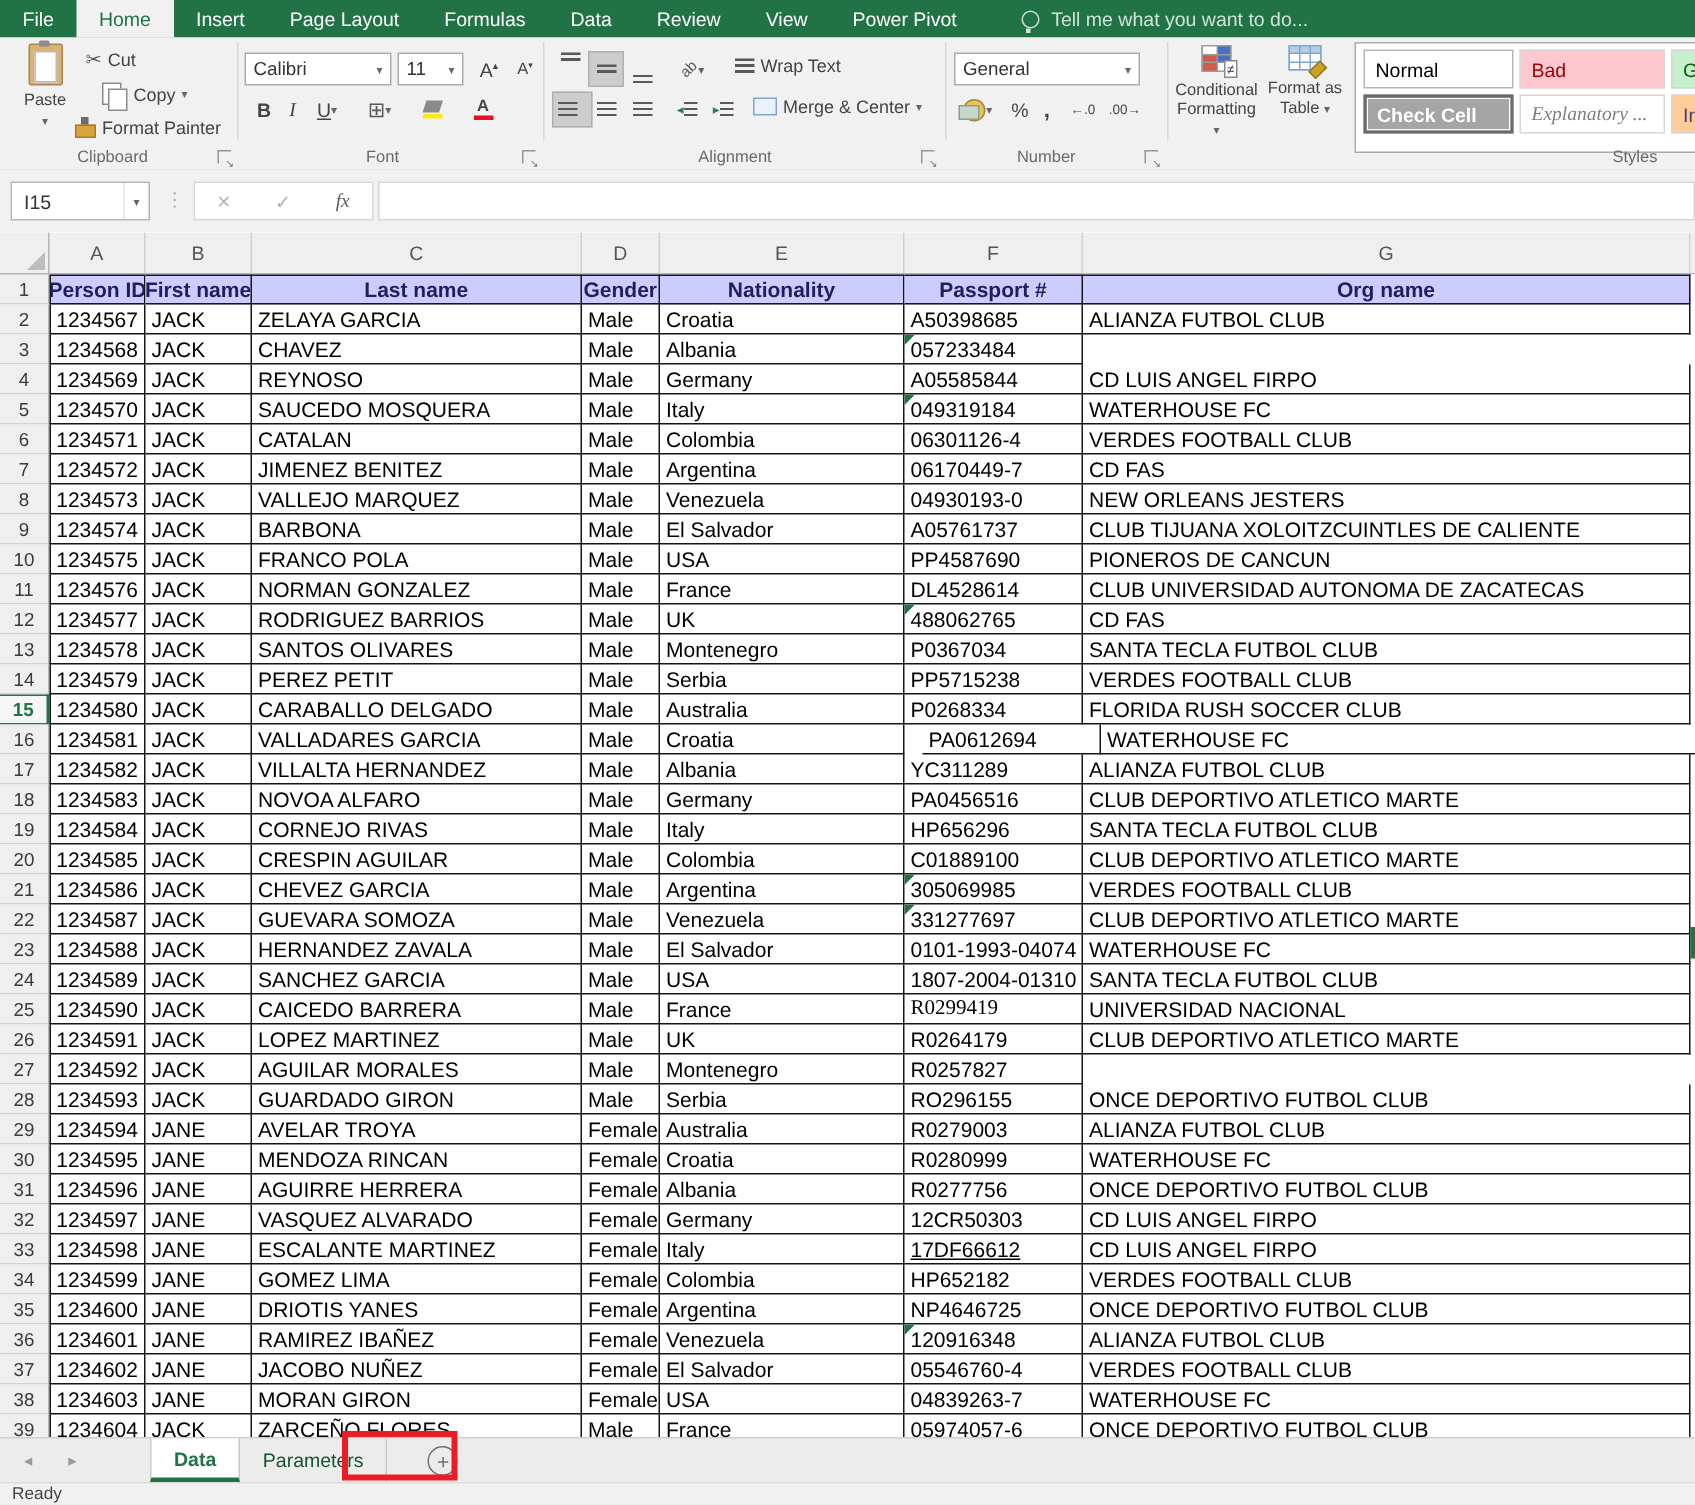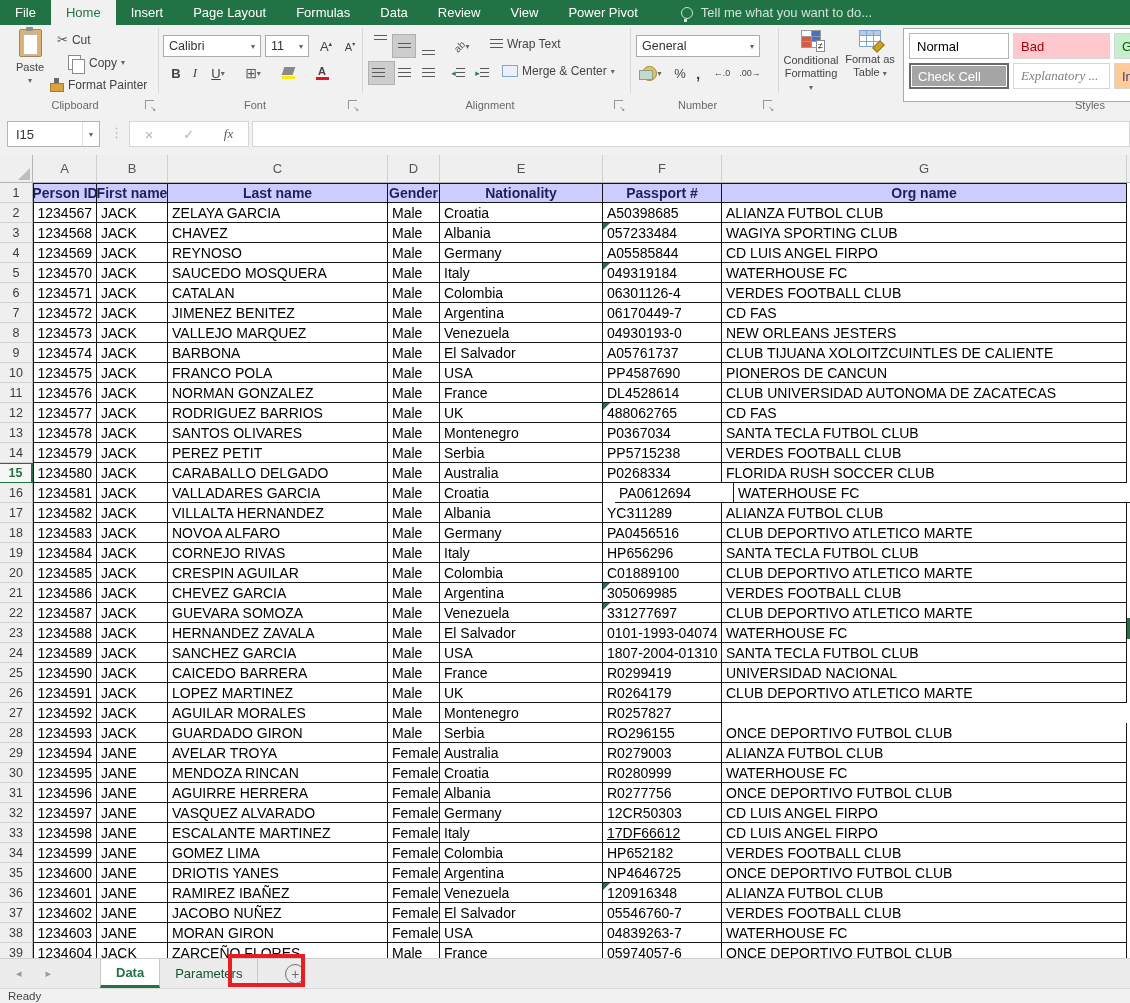--- a/index.html
+++ b/index.html
@@ -275,21 +275,21 @@
           <div></div>
           <div></div>
       </span>
       <span style="margin-top:6px;">Format as</span>
       <span><span>Table</span> <span class="arr">▾</span></span>
     </div>
     <div class="gallery" id="gallery">
         <div class="style-cell" style="background: rgb(255, 255, 255); color: rgb(0, 0, 0); border-color: rgb(181, 181, 181);">Normal</div>
         <div class="style-cell" style="background: rgb(255, 199, 206); color: rgb(156, 0, 6);">Bad</div>
         <div class="style-cell" style="background: rgb(198, 239, 206); color: rgb(0, 97, 0);">Good</div>
-        <div class="style-cell" style="background: rgb(165, 165, 165); color: rgb(255, 255, 255); font-weight: normal; border: 2px solid rgb(106, 106, 106); box-shadow: rgb(255, 255, 255) 0px 0px 0px 1px inset;">Check Cell</div>
+        <div class="style-cell" style="background: rgb(165, 165, 165); color: rgb(255, 255, 255); font-weight: bold; border: 2px solid rgb(106, 106, 106); box-shadow: rgb(255, 255, 255) 0px 0px 0px 1px inset;">Check Cell</div>
         <div class="style-cell" style="background: rgb(255, 255, 255); color: rgb(127, 127, 127); font-style: italic; font-family: &quot;Liberation Serif&quot;, serif;">Explanatory ...</div>
         <div class="style-cell" style="background: rgb(255, 204, 153); color: rgb(63, 63, 118);">Input</div>
       </div>
     <span class="glabel" style="left:1060px;width:60px;">Styles</span>
   </div>
 
   <div class="fbar">
     <div class="namebox">
       <span>I15</span>
       <span class="arr">▾</span>
@@ -339,21 +339,20 @@
           <div class="sliver"></div>
         </div>
         <div class="row">
           <div class="gut">3</div>
           <div class="cell first num" style="width: 64px; flex: 0 0 64px;">1234568</div>
           <div class="cell" style="width: 71px; flex: 0 0 71px;">JACK</div>
           <div class="cell" style="width: 220px; flex: 0 0 220px;">CHAVEZ</div>
           <div class="cell" style="width: 52px; flex: 0 0 52px;">Male</div>
           <div class="cell" style="width: 163px; flex: 0 0 163px;">Albania</div>
           <div class="cell" style="width: 119px; flex: 0 0 119px;">057233484<div class="tri" style="border-top-color: rgb(33, 115, 70);"></div></div>
-          <div class="cell" style="width: 405px; flex: 0 0 405px;">WAGIYA SPORTING CLUB</div>
           <div class="sliver"></div>
         </div>
         <div class="row">
           <div class="gut">4</div>
           <div class="cell first num" style="width: 64px; flex: 0 0 64px;">1234569</div>
           <div class="cell" style="width: 71px; flex: 0 0 71px;">JACK</div>
           <div class="cell" style="width: 220px; flex: 0 0 220px;">REYNOSO</div>
           <div class="cell" style="width: 52px; flex: 0 0 52px;">Male</div>
           <div class="cell" style="width: 163px; flex: 0 0 163px;">Germany</div>
           <div class="cell" style="width: 119px; flex: 0 0 119px;">A05585844</div>
@@ -580,21 +579,21 @@
           <div class="cell" style="width: 405px; flex: 0 0 405px;">SANTA TECLA FUTBOL CLUB</div>
           <div class="sliver"></div>
         </div>
         <div class="row">
           <div class="gut">25</div>
           <div class="cell first num" style="width: 64px; flex: 0 0 64px;">1234590</div>
           <div class="cell" style="width: 71px; flex: 0 0 71px;">JACK</div>
           <div class="cell" style="width: 220px; flex: 0 0 220px;">CAICEDO BARRERA</div>
           <div class="cell" style="width: 52px; flex: 0 0 52px;">Male</div>
           <div class="cell" style="width: 163px; flex: 0 0 163px;">France</div>
-          <div class="cell" style="width: 119px; flex: 0 0 119px;">R0299419</div>
+          <div class="cell" style="width: 119px; flex: 0 0 119px; font-family: Liberation Serif, serif;">R0299419</div>
           <div class="cell" style="width: 405px; flex: 0 0 405px;">UNIVERSIDAD NACIONAL</div>
           <div class="sliver"></div>
         </div>
         <div class="row">
           <div class="gut">26</div>
           <div class="cell first num" style="width: 64px; flex: 0 0 64px;">1234591</div>
           <div class="cell" style="width: 71px; flex: 0 0 71px;">JACK</div>
           <div class="cell" style="width: 220px; flex: 0 0 220px;">LOPEZ MARTINEZ</div>
           <div class="cell" style="width: 52px; flex: 0 0 52px;">Male</div>
           <div class="cell" style="width: 163px; flex: 0 0 163px;">UK</div>
@@ -711,21 +710,21 @@
           <div class="cell" style="width: 405px; flex: 0 0 405px;">ALIANZA FUTBOL CLUB</div>
           <div class="sliver"></div>
         </div>
         <div class="row">
           <div class="gut">37</div>
           <div class="cell first num" style="width: 64px; flex: 0 0 64px;">1234602</div>
           <div class="cell" style="width: 71px; flex: 0 0 71px;">JANE</div>
           <div class="cell" style="width: 220px; flex: 0 0 220px;">JACOBO NUÑEZ</div>
           <div class="cell" style="width: 52px; flex: 0 0 52px;">Female</div>
           <div class="cell" style="width: 163px; flex: 0 0 163px;">El Salvador</div>
-          <div class="cell" style="width: 119px; flex: 0 0 119px;">05546760-7</div>
+          <div class="cell" style="width: 119px; flex: 0 0 119px;">05546760-4</div>
           <div class="cell" style="width: 405px; flex: 0 0 405px;">VERDES FOOTBALL CLUB</div>
           <div class="sliver"></div>
         </div>
         <div class="row">
           <div class="gut">38</div>
           <div class="cell first num" style="width: 64px; flex: 0 0 64px;">1234603</div>
           <div class="cell" style="width: 71px; flex: 0 0 71px;">JANE</div>
           <div class="cell" style="width: 220px; flex: 0 0 220px;">MORAN GIRON</div>
           <div class="cell" style="width: 52px; flex: 0 0 52px;">Female</div>
           <div class="cell" style="width: 163px; flex: 0 0 163px;">USA</div>

